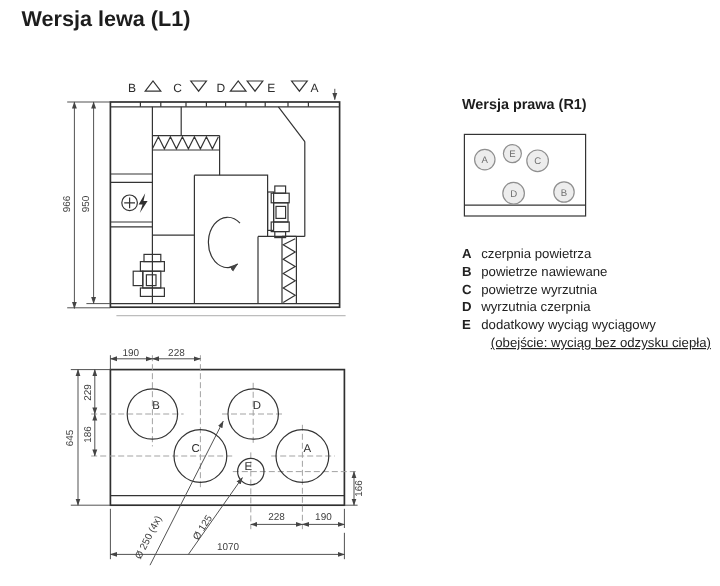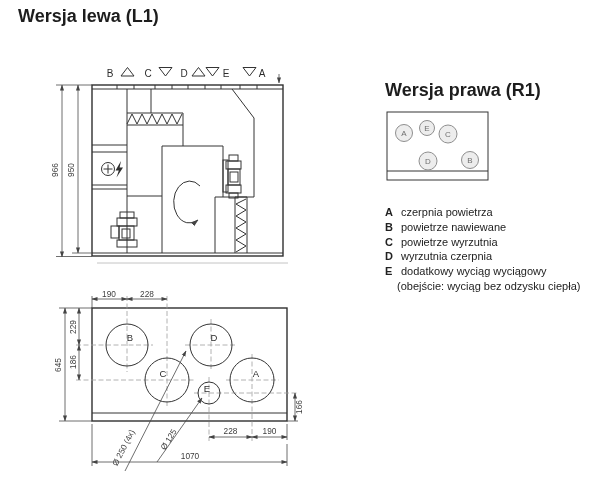--- a/index.html
+++ b/index.html
@@ -1,25 +1,25 @@
 <!DOCTYPE html>
 <html><head>
 <meta charset="utf-8">
 <style>
   html,body{margin:0;padding:0;background:#fff;}
   #page{position:relative;width:600px;height:488px;background:#ffffff;overflow:hidden;
         font-family:"Liberation Sans",sans-serif;}
   #drawing{position:absolute;left:0;top:0;}
   .title{position:absolute;font-weight:bold;color:#1d1d1d;}
   #title-left{left:18px;top:6px;font-size:18px;}
-  #title-right{left:385px;top:80px;font-size:18px;}
+  #title-right{left:385px;top:80px;font-size:12px;}
   #legend{position:absolute;left:385px;top:205px;font-size:11px;color:#222;}
   .legend-row{display:flex;line-height:14.8px;}
   .legend-key{font-weight:bold;width:16px;flex:0 0 16px;}
-  .legend-note{margin-left:12px;line-height:14.8px;}
+  .legend-note{margin-left:24px;line-height:14.8px;text-decoration:underline;}
   svg text{font-family:"Liberation Sans",sans-serif;}
   .dim{font-size:8.3px;fill:#3d3d3d;}
   .port{font-size:10px;fill:#2c2c2c;}
   .circ{font-size:9.5px;fill:#2c2c2c;}
   .r1t{font-size:8px;fill:#6f6f6f;}
   .ln{stroke:#343434;fill:none;stroke-width:1;}
   .lnb{stroke:#2f2f2f;fill:none;stroke-width:1.4;}
   .dm{stroke:#4a4a4a;fill:none;stroke-width:0.8;}
   .dsh{stroke:#9f9f9f;fill:none;stroke-width:0.8;stroke-dasharray:5 2.5;}
   .thin{stroke:#bdbdbd;fill:none;stroke-width:0.9;}

